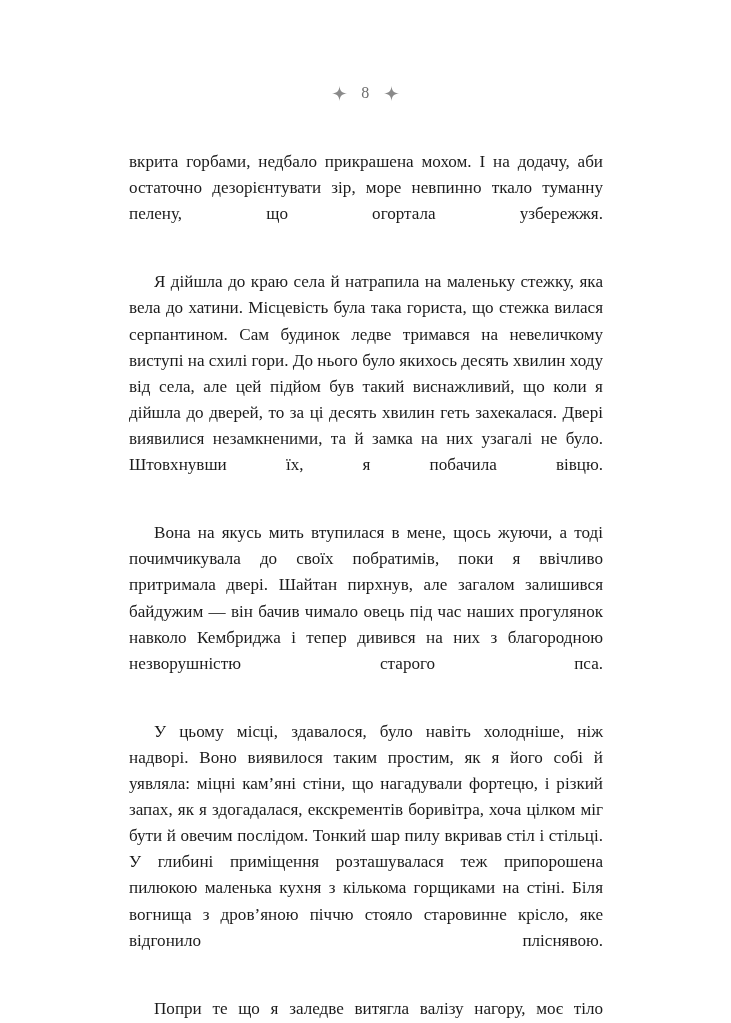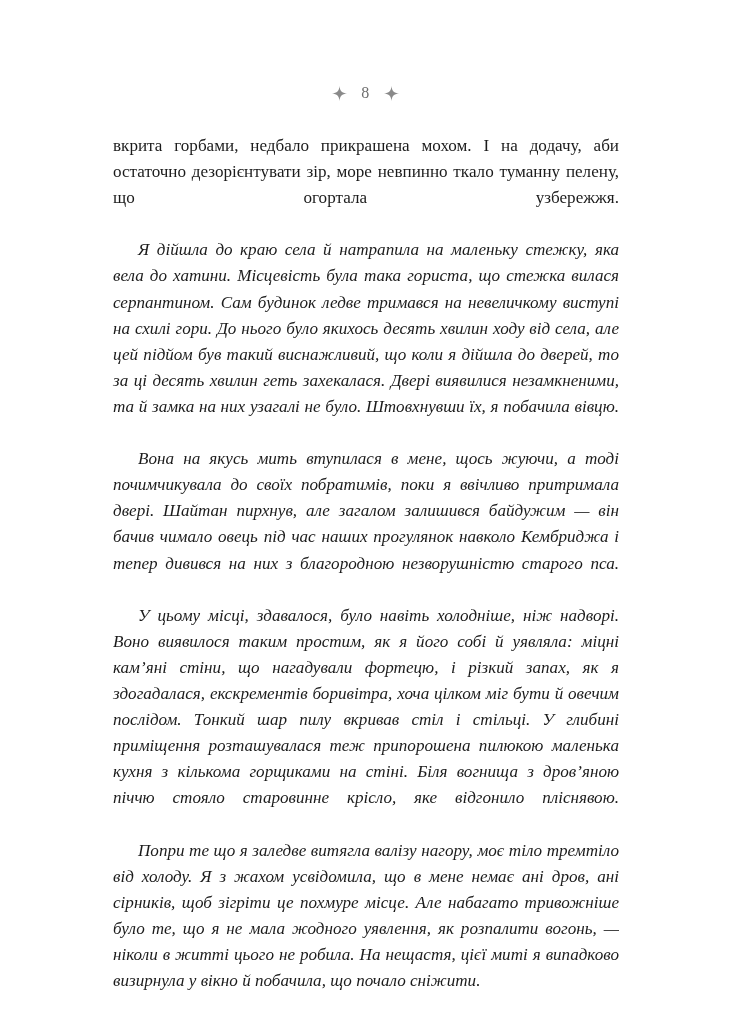--- a/index.html
+++ b/index.html
@@ -53,34 +53,33 @@
 
   
   .textblock {
     position: absolute;
     top: 133px;
     left: 113px;
     width: 506px;
   }
 
   .para {
-    margin: 0;
+    margin: 16px;
     font-size: 17.1px;
     line-height: 26.1px;
     text-align: justify;
     text-justify: inter-word;
     hyphens: manual;
     -webkit-hyphens: manual;
     color: #1b1b1b;
     font-family: "Liberation Serif", "DejaVu Serif", serif;
   }
 
   .para.indent {
     text-indent: 25px;
-    font-style: italic;
   }
 
   
   .para::after {
     content: "";
     display: inline-block;
     width: 100%;
   }
   .para.no-stretch::after {
     display: none;

